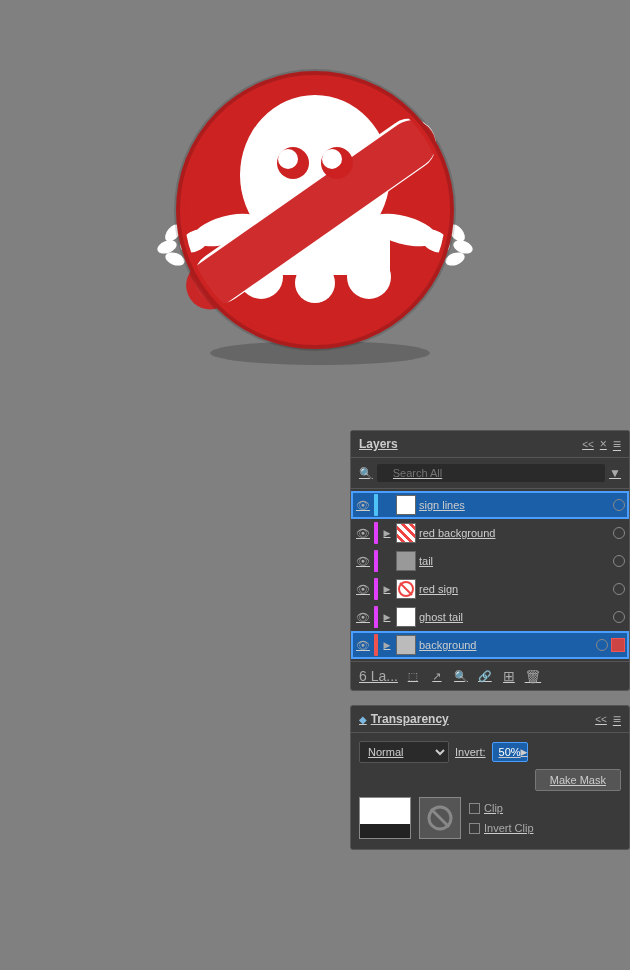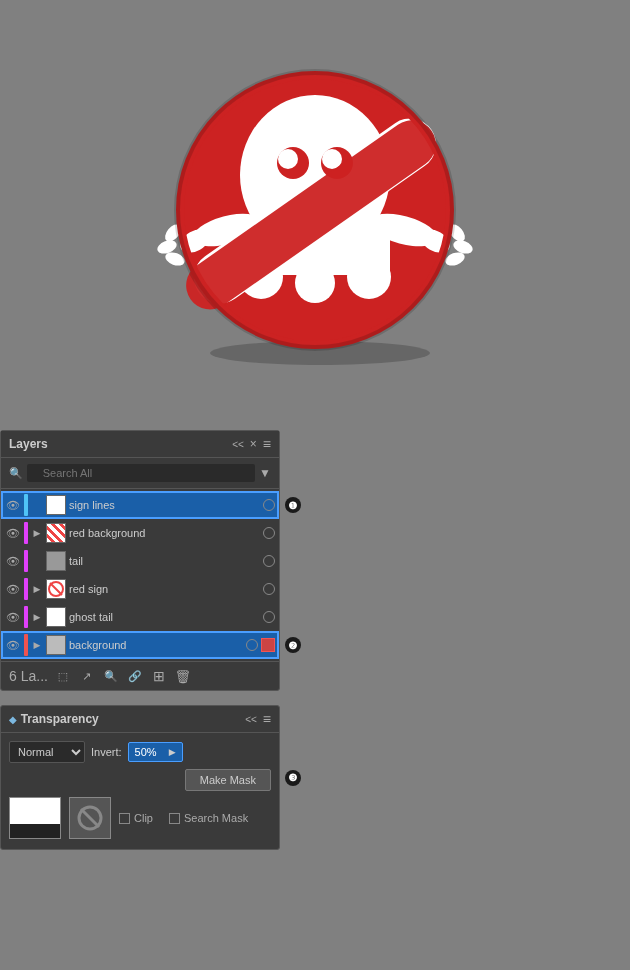--- a/index.html
+++ b/index.html
@@ -27,23 +27,24 @@
     .ghostbusters-logo {
       width: 340px;
       height: 340px;
       position: relative;
     }
 
     
     .panels-area {
       display: flex;
       flex-direction: column;
-      align-items: flex-start;
+      align-items: flex-end;
       gap: 14px;
       padding-bottom: 10px;
+      text-decoration: underline;
     }
 
     
     .layers-panel {
       width: 280px;
       background: #3a3a3a;
       border: 1px solid #555;
       border-radius: 3px;
     }
 
@@ -292,36 +293,36 @@
     }
 
     .blend-select {
       background: #2a2a2a;
       border: 1px solid #555;
       border-radius: 2px;
       color: #ccc;
       padding: 3px 4px;
       font-size: 11px;
       cursor: pointer;
-      width: 76px;
+      width: 90px;
     }
 
     .opacity-label {
       font-size: 11px;
       color: #ccc;
     }
 
     .opacity-box {
       background: #1a5fa8;
       border: 1px solid #4a9eff;
       border-radius: 2px;
       color: #fff;
       padding: 3px 6px;
       font-size: 11px;
-      width: 55px;
+      width: 36px;
       display: flex;
       align-items: center;
       justify-content: space-between;
     }
 
     .opacity-arrow {
       font-size: 9px;
       color: #ccc;
     }
 
@@ -370,22 +371,22 @@
       background: #555;
       display: flex;
       align-items: center;
       justify-content: center;
       font-size: 20px;
       color: #888;
     }
 
     .checkboxes-col {
       display: flex;
-      flex-direction: row;
-      gap: 16px;
+      flex-direction: column;
+      gap: 8px;
     }
 
     .checkbox-row {
       display: flex;
       align-items: center;
       gap: 4px;
       font-size: 11px;
       color: #aaa;
     }
 
@@ -618,21 +619,21 @@
           <line x1="5" y1="5" x2="23" y2="23" stroke="#888" stroke-width="3"></line>
         </svg>
       </div>
       <div class="checkboxes-col">
         <div class="checkbox-row">
           <div class="checkbox-box"></div>
           <span>Clip</span>
         </div>
         <div class="checkbox-row">
           <div class="checkbox-box"></div>
-          <span>Search Mask</span>
+          <span>Invert Clip</span>
         </div>
       </div>
     </div>
 
     <div style="position:absolute; right:-22px; top:50%; transform:translateY(-50%); width:16px; height:16px; background:#1a1a1a; border-radius:50%; display:flex; align-items:center; justify-content:center; font-size:10px; font-weight:bold; color:#fff;">❸</div>
   </div>
 
 </div>
 
 </body></html>

